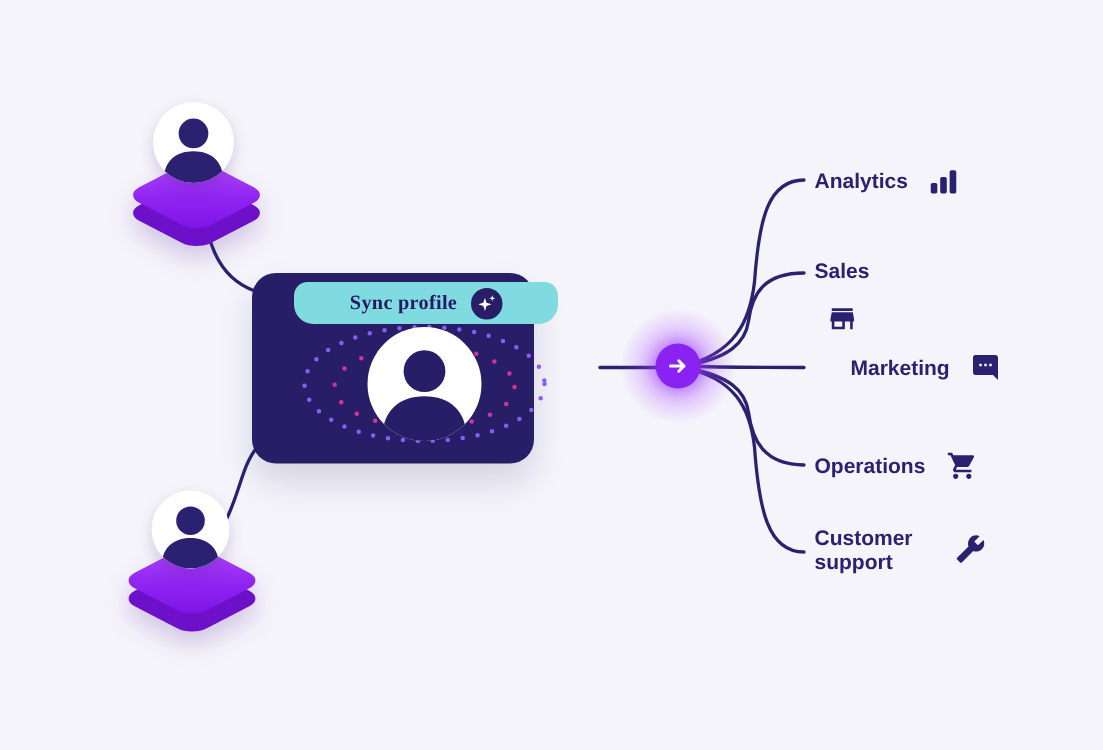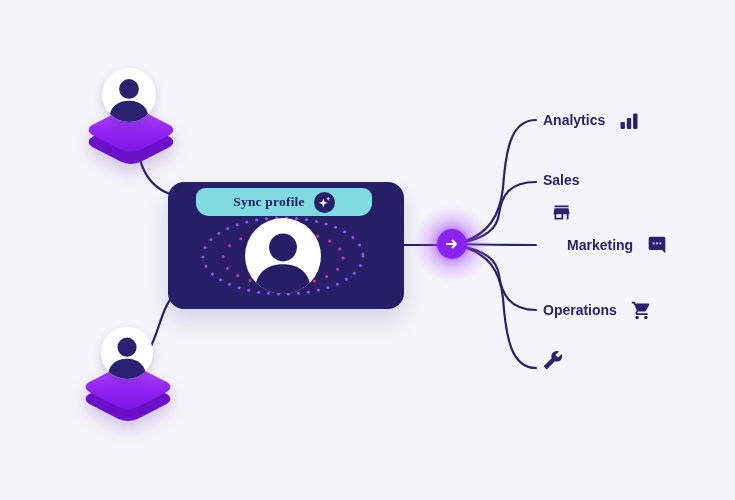--- a/index.html
+++ b/index.html
@@ -17,21 +17,21 @@
   .pad { position:absolute; left:0; width:68px; height:68px; border-radius:14px;
          transform: scaleY(.52) rotate(45deg); }
   .pad.side-face { top:12px; background:#6d10c9; }
   .pad.top-face  { top:0; background:linear-gradient(135deg,#b44df9 0%,#8f23f2 55%,#7d14e4 100%); }
 
   .user-circle { position:absolute; background:#ffffff; border-radius:50%;
                  overflow:hidden; z-index:3; box-shadow:0 4px 10px rgba(50,20,110,.18); }
   .user-circle svg { width:100%; height:100%; display:block; }
 
   
-  .folder { position:absolute; left:168px; top:182px; width:236px; height:127px;
+  .folder { position:absolute; left:168px; top:182px; width:188px; height:127px;
             background:#281e67; border-radius:16px; z-index:2;
             box-shadow:0 12px 22px rgba(40,24,100,.15); }
   .folder-tab { position:absolute; left:28px; top:6px; width:176px; height:28px;
                 background:#7fdbe0; border-radius:9px 9px 13px 13px;
                 display:flex; align-items:center; justify-content:center; gap:9px; z-index:2; }
   .folder-tab .tab-label { font-family:"Liberation Serif", serif; font-size:13.5px;
                            font-weight:700; color:#241b60; letter-spacing:.2px; }
   .sparkle-badge { width:21px; height:21px; border-radius:50%; background:#281e67;
                    display:flex; align-items:center; justify-content:center; flex:0 0 auto; }
   .orbit-dots { position:absolute; left:10px; top:19px; z-index:1; }
@@ -156,20 +156,21 @@
   <div class="dest" style="top:300px;">
     <span class="dest-label">Operations</span>
     <span class="dest-icon">
       <svg width="21" height="21" viewBox="0 0 24 24">
         <path d="M7 18c-1.1 0-1.99.9-1.99 2S5.9 22 7 22s2-.9 2-2-.9-2-2-2zM1 2v2h2l3.6 7.59-1.35 2.45c-.16.28-.25.61-.25.96 0 1.1.9 2 2 2h12v-2H7.42c-.14 0-.25-.11-.25-.25l.03-.12.9-1.63h7.45c.75 0 1.41-.41 1.75-1.03l3.58-6.49c.08-.14.12-.31.12-.47 0-.55-.45-1-1-1H5.21l-.94-2H1zm16 16c-1.1 0-1.99.9-1.99 2s.89 2 1.99 2 2-.9 2-2-.9-2-2-2z" fill="#2b2171"></path>
       </svg>
     </span>
   </div>
 
   <div class="dest" style="top:350px;">
+    <span class="dest-label">Customer support</span>
     <span class="dest-icon">
       <svg width="20" height="20" viewBox="0 0 24 24">
         <g transform="scale(-1,1) translate(-24,0)">
           <path d="M22.7 19l-9.1-9.1c.9-2.3.4-5-1.5-6.9-2-2-5-2.4-7.4-1.3L9 6 6 9 1.6 4.7C.4 7.1.9 10.1 2.9 12.1c1.9 1.9 4.6 2.4 6.9 1.5l9.1 9.1c.4.4 1 .4 1.4 0l2.3-2.3c.5-.4.5-1.1.1-1.4z" fill="#2b2171"></path>
         </g>
       </svg>
     </span>
   </div>
 
 </div>

